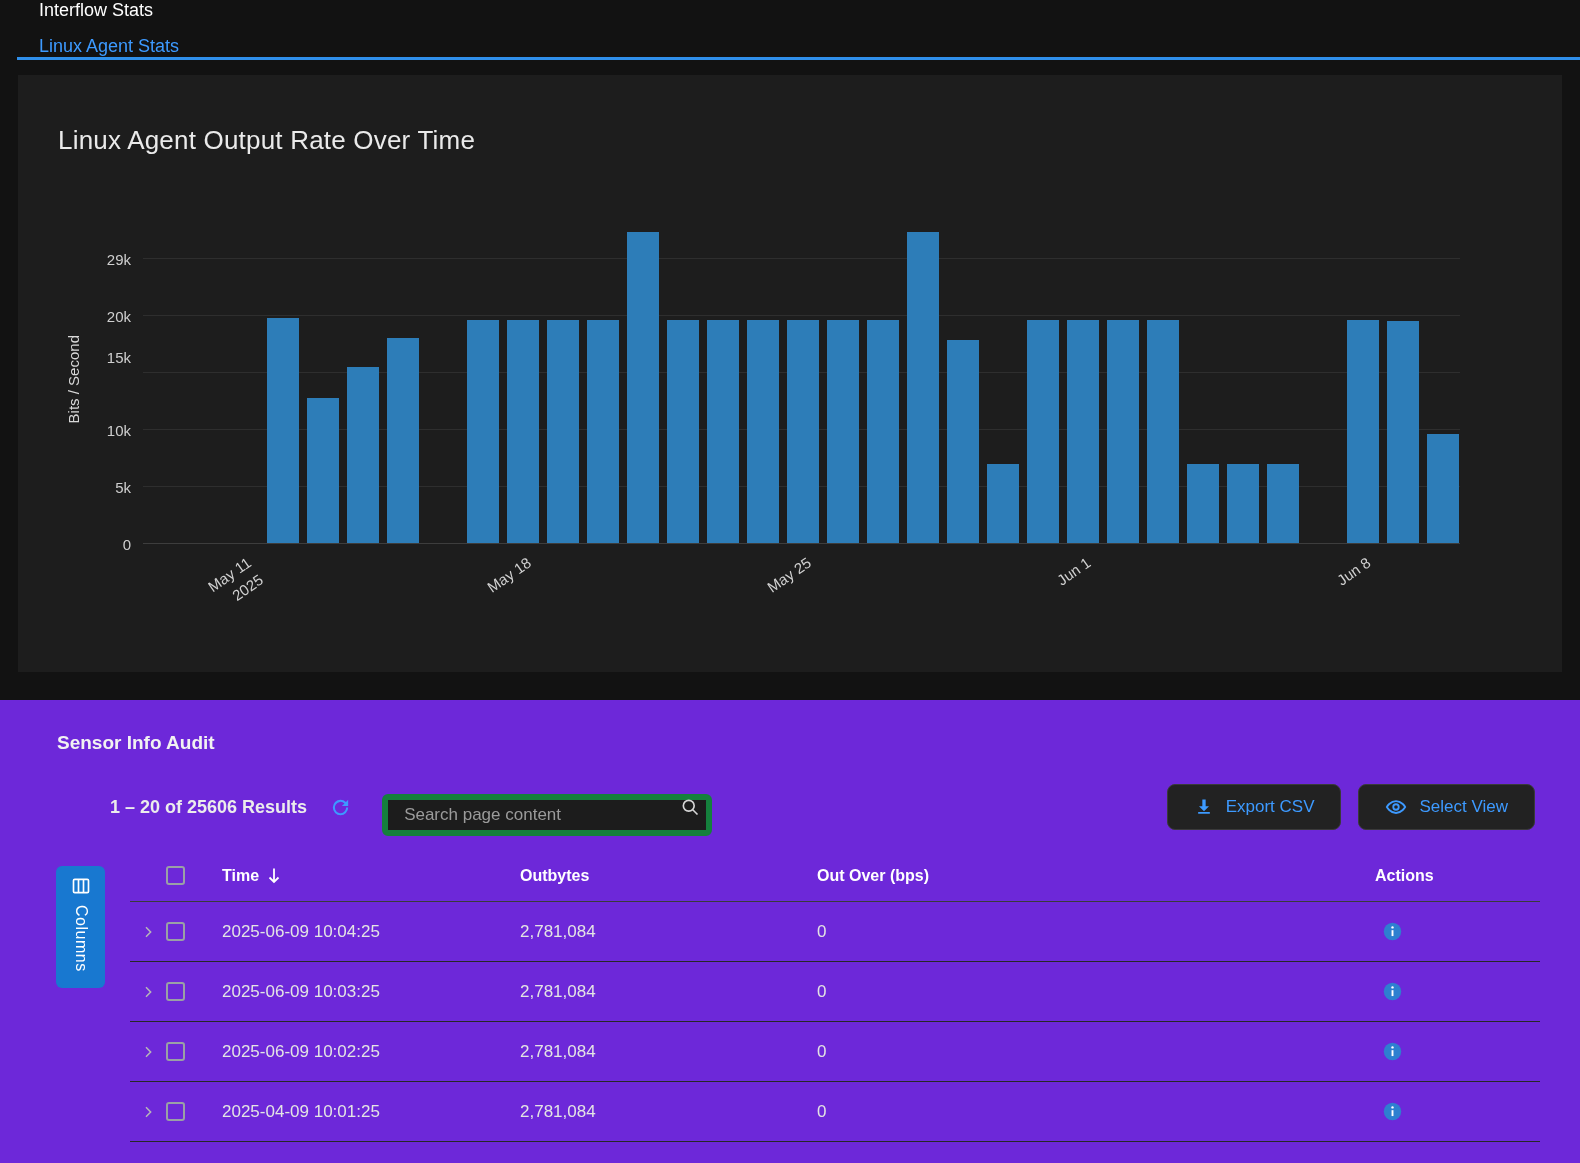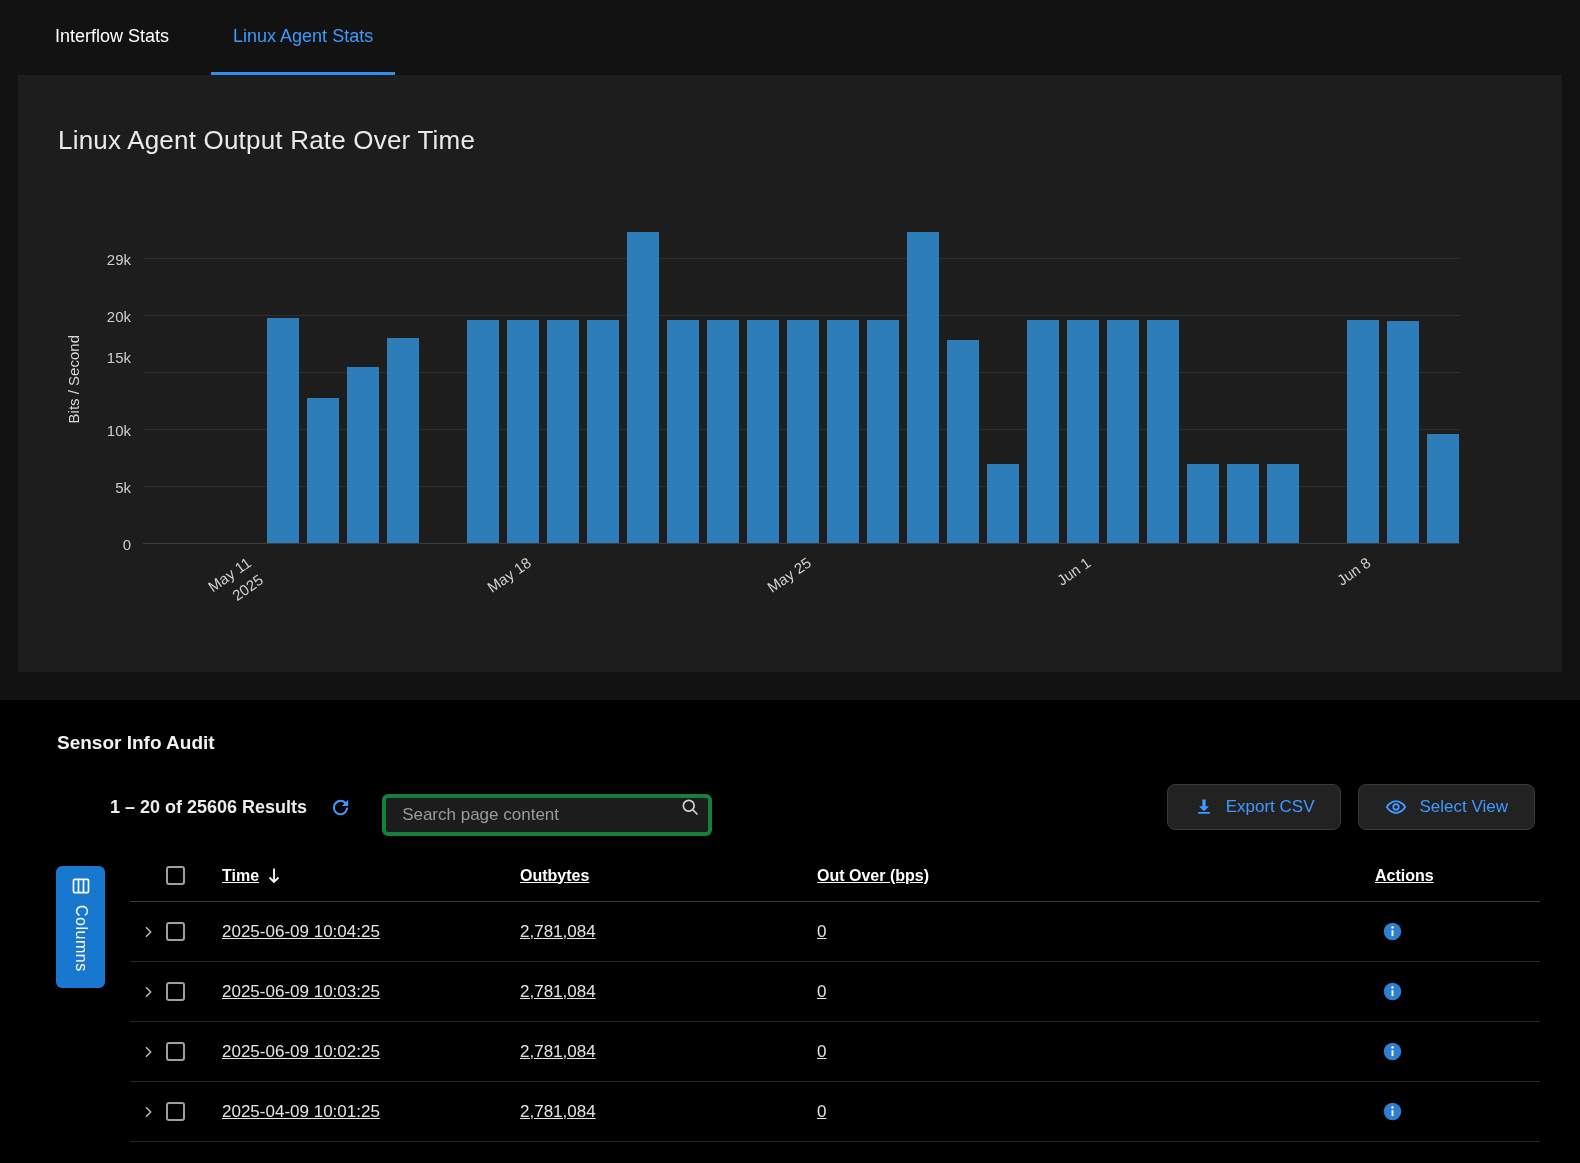--- a/index.html
+++ b/index.html
@@ -2,64 +2,64 @@
 <html><head>
 <meta charset="utf-8">
 <style>
   * { margin:0; padding:0; box-sizing:border-box; }
   body {
     width:1580px; height:1163px; overflow:hidden; position:relative;
     background:#121212; color:#e6e6e6;
     font-family:"Liberation Sans", sans-serif;
   }
   
-  .tabbar { height:75px; display:flex; align-items:stretch; padding-left:33px; gap:20px; background:#121212; }
+  .tabbar { height:75px; display:flex; align-items:stretch; padding-left:17px; gap:12px; background:#121212;flex-direction:column; }
   .tab { display:flex; align-items:center; padding:0 22px; font-size:18px; font-weight:500;
          color:#ffffff; border-bottom:3px solid transparent; cursor:pointer; }
   .tab.active { color:#3d9aff; border-bottom-color:#2f8fea; }
 
   
   .chart-panel { margin:0 18px; background:#1d1d1d; padding:50px 40px 26px; height:597px; }
   .chart-title { font-size:26px; font-weight:400; color:#eaeaea; margin:0 0 58px 0; letter-spacing:.2px; }
   .chart-row { display:flex; height:330px; margin-right:62px; }
   .y-axis-title { width:30px; display:flex; align-items:center; justify-content:center; }
   .y-axis-title span { writing-mode:vertical-rl; transform:rotate(180deg); font-size:15px; color:#d8d8d8; }
   .y-labels { width:55px; position:relative; }
   .y-tick { position:absolute; right:12px; font-size:15px; color:#cfcfcf; }
   .chart-plot { flex:1; position:relative; }
   .gridline { position:absolute; left:0; right:0; height:1px; background:#2e2e2e; }
   .gridline.zero { background:#3d3d3d; }
   .bar { position:absolute; bottom:1px; }
   .x-tick { position:absolute; top:338px; font-size:15px; color:#d0d0d0; white-space:pre-line;
             text-align:right; line-height:1.4; transform:rotate(-35deg); transform-origin:top right; }
 
   
-  .bottom-section { margin-top:28px; background:#000000; height:463px; position:relative; padding-top:32px; }
+  .bottom-section { margin-top:28px; background:#6d28d9; height:463px; position:relative; padding-top:32px; }
   .audit-title { margin-left:57px; font-size:19px; font-weight:600; color:#f2f2f2; }
   .results-row { display:flex; align-items:center; margin:30px 45px 0 110px; height:46px; }
   .results-text { font-size:18px; font-weight:600; color:#ececec; }
   .icon-btn { background:none; border:none; cursor:pointer; display:flex; align-items:center; }
   .refresh-btn { margin-left:22px; }
   .search-box { position:relative; margin-left:30px; width:330px; }
-  .search-input { width:100%; height:42px; background:#1c1c1c; border:4px solid #15803d; border-radius:6px;
+  .search-input { width:100%; height:42px; background:#1c1c1c; border:6px solid #15803d; border-radius:6px;
                   color:#e0e0e0; font-size:17px; padding:0 44px 0 16px; font-family:inherit;margin-top:15px; }
   .search-input::placeholder { color:#9b9b9b; }
   .search-icon { position:absolute; right:12px; top:50%; transform:translateY(-50%); display:flex; }
   .spacer { flex:1; }
   .btn { display:flex; align-items:center; gap:12px; height:46px; padding:0 26px; background:#222222;
          border:1px solid #3a3a3a; border-radius:8px; color:#3d9aff; font-size:17px; cursor:pointer;
          font-family:inherit; }
   .btn + .btn { margin-left:17px; }
 
   
   .table-wrap { margin:20px 40px 0 130px; }
   .thead, .trow { display:grid; grid-template-columns:36px 56px 298px 297px 1fr 210px; align-items:center; }
   .thead { height:52px; border-bottom:1px solid #3a3a3a; font-weight:700; font-size:16px; color:#ffffff; }
   .trow { height:60px; border-bottom:1px solid #272727; font-size:17px; color:#e4e4e4; }
-  .cell { display:flex; align-items:flex-start;text-decoration:underline; }
+  .cell { display:flex; align-items:flex-start; }
   .c-expand { justify-content:center; }
   .c-actions { padding-left:45px; }
   .c-time-h { gap:8px; }
   .checkbox { display:inline-block; width:19px; height:19px; border:2px solid #9aa0a6; border-radius:3px; cursor:pointer; }
   .chev { display:flex; cursor:pointer; }
   .info-icon { display:flex; cursor:pointer; margin-left:8px; }
 
   
   .columns-btn { position:absolute; left:56px; top:166px; width:49px; background:#1878d0; border:none;
                  border-radius:6px; display:flex; flex-direction:column; align-items:center;

